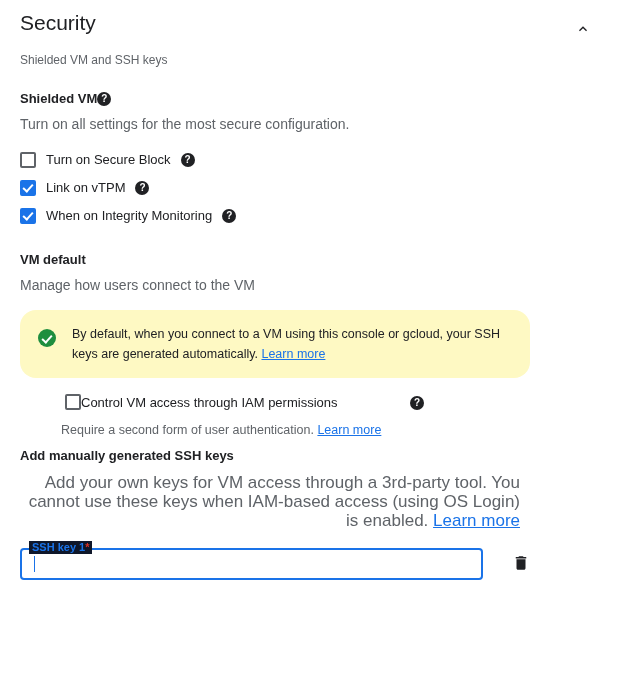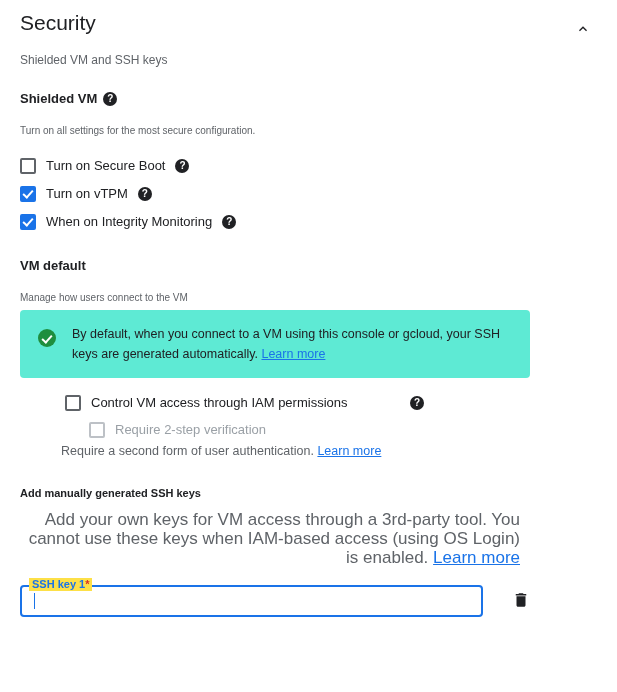--- a/index.html
+++ b/index.html
@@ -53,33 +53,33 @@
     cursor: pointer;
     background: transparent;
     border: none;
     padding: 0;
   }
 
   
   .section-head {
     display: flex;
     align-items: center;
-    gap: 6px;
+    gap: 0;
     margin-top: 22px;
   }
   .section-head-title {
     font-size: 13px;
     font-weight: 700;
     color: #202124;
     line-height: 17px;
   }
   .section-desc {
-    font-size: 10px;
-    color: #5f6368;
-    margin-top: 15px;
+    font-size: 14px;
+    color: #5f6368;
+    margin-top: 9px;
     line-height: 17px;
   }
 
   
   .help-icon {
     width: 14px;
     height: 14px;
     border-radius: 50%;
     background: #202124;
     color: #ffffff;
@@ -137,23 +137,23 @@
   }
   .cb-label {
     font-size: 13px;
     color: #202124;
     line-height: 18px;
   }
   .cb-label.disabled { color: #9aa0a6; }
 
   
   .banner {
-    margin-top: 4px;
-    background: #5eead4;
-    border-radius: 4px;
+    margin-top: 16px;
+    background: #fef9c3;
+    border-radius: 16px;
     display: flex;
     align-items: flex-start;
     gap: 16px;
     padding: 14px 16px 14px 18px;
     width: 510px;
     box-sizing: border-box;
   }
   .ok-icon {
     width: 18px;
     height: 18px;
@@ -183,22 +183,21 @@
   a.link {
     color: #1a73e8;
     text-decoration: underline;
     cursor: pointer;
   }
 
   
   .opt-block { margin-top: 16px; position: relative; }
   .opt-row {
     display: flex;
-    align-items: center;
-    gap: 10px;
+    align-items: flex-start;
     padding-left: 45px;
   }
   .opt-title {
     font-size: 13px;
     color: #202124;
     line-height: 18px;
   }
   .opt-help {
     position: absolute;
     right: 173px;
@@ -208,24 +207,24 @@
     font-size: 12.5px;
     color: #5f6368;
     margin: 3px 0 0 26px;
     line-height: 18px;
   }
   .opt-nested { margin: 9px 0 0 24px; }
   .opt-nested .opt-sub { margin-left: 17px; }
 
   
   .ssh-head {
-    font-size: 11px;
+    font-size: 13px;
     font-weight: 700;
     color: #202124;
-    margin-top: 24px;
+    margin-top: 8px;
     line-height: 18px;
   }
   .ssh-desc {
     font-size: 17px;
     color: #5f6368;
     margin-top: 8px;
     line-height: 19px;
     width: 500px;
     text-align: right;
   }
@@ -244,21 +243,21 @@
     padding: 0 12px;
     display: flex;
     align-items: center;
     background: #ffffff;
     cursor: text;
   }
   .field-notch {
     position: absolute;
     top: -7px;
     left: 9px;
-    background: #fde047;
+    background: #0f172a;
     padding: 0 3px;
     font-size: 11px;
     font-weight: 700;
     color: #1a73e8;
     line-height: 13px;
     white-space: nowrap;
   }
   .req { color: #d93025; }
   .caret {
     width: 1px;
@@ -316,26 +315,26 @@
 
   <div class="section-head">
     <span class="section-head-title">Shielded VM</span>
     <span class="help-icon">?</span>
   </div>
   <div class="section-desc">Turn on all settings for the most secure configuration.</div>
 
   <div class="cb-list">
     <div class="cb-row">
       <span class="cb unchecked"></span>
-      <span class="cb-label">Turn on Secure Boot</span>
+      <span class="cb-label">Turn on Secure Block</span>
       <span class="help-icon">?</span>
     </div>
     <div class="cb-row">
       <span class="cb checked"></span>
-      <span class="cb-label">Turn on vTPM</span>
+      <span class="cb-label">Link on vTPM</span>
       <span class="help-icon">?</span>
     </div>
     <div class="cb-row">
       <span class="cb checked"></span>
       <span class="cb-label">When on Integrity Monitoring</span>
       <span class="help-icon">?</span>
     </div>
   </div>
 
   <div class="section-head">
@@ -352,24 +351,20 @@
   </div>
 
   <div class="opt-block">
     <div class="opt-row">
       <span class="cb unchecked"></span>
       <span class="opt-title">Control VM access through IAM permissions</span>
     </div>
     <span class="help-icon opt-help">?</span>
 
     <div class="opt-nested">
-      <div class="opt-row">
-        <span class="cb disabled"></span>
-        <span class="opt-title cb-label disabled">Require 2-step verification</span>
-      </div>
       <div class="opt-sub">
         <span>Require a second form of user authentication.</span>
         <a class="link">Learn more</a>
       </div>
     </div>
   </div>
 
 
   <div class="ssh-head">Add manually generated SSH keys</div>
   <div class="ssh-desc">

